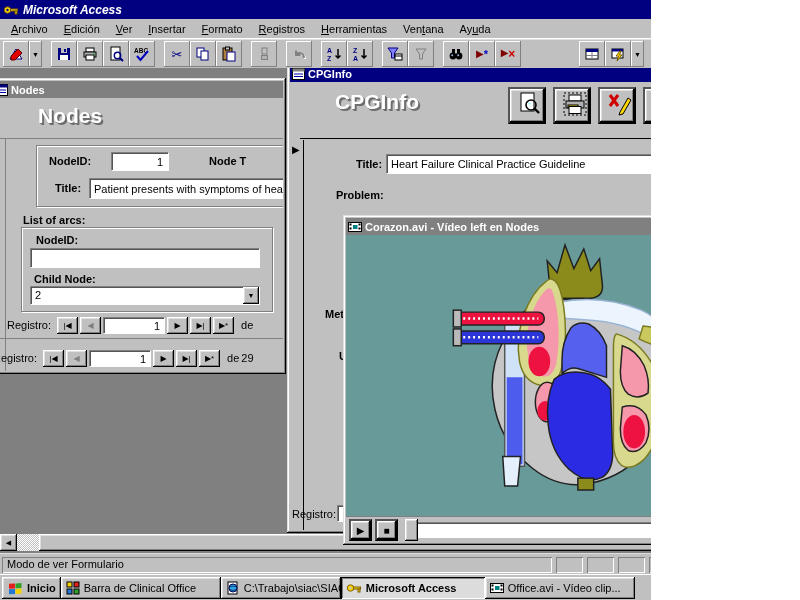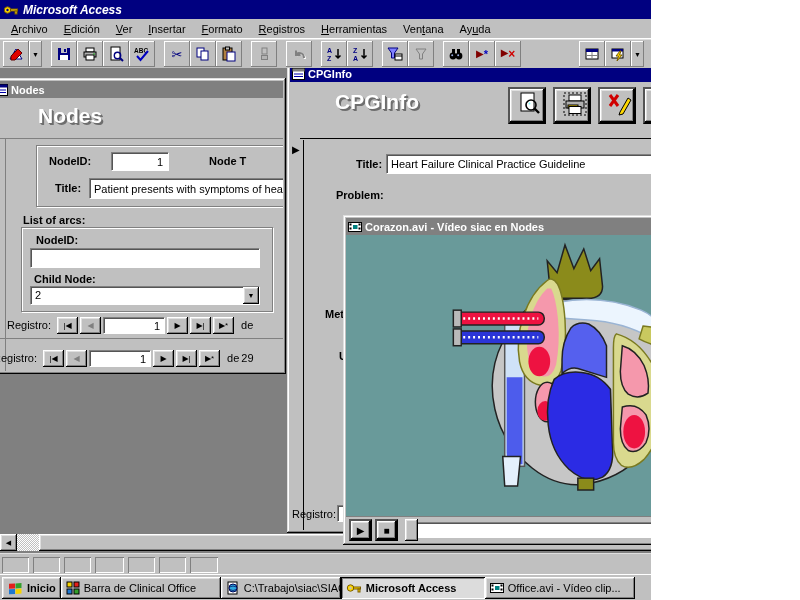--- a/index.html
+++ b/index.html
@@ -397,21 +397,21 @@
         <span class="ico">
             <svg width="14" height="12" viewBox="0 0 14 12">
               <rect x="0.5" y="1.5" width="13" height="9" fill="#fff" stroke="#000"></rect>
               <rect x="1.5" y="2.5" width="2" height="2" fill="#000"></rect>
               <rect x="1.5" y="6.5" width="2" height="2" fill="#000"></rect>
               <rect x="10.5" y="2.5" width="2" height="2" fill="#000"></rect>
               <rect x="10.5" y="6.5" width="2" height="2" fill="#000"></rect>
               <rect x="5" y="4" width="4.5" height="4" fill="#008080"></rect>
             </svg>
           </span>
-        <span class="cap">Corazon.avi - Vídeo siac en Nodes</span>
+        <span class="cap">Corazon.avi - Vídeo left en Nodes</span>
         <button class="wbtn r1">
             <span class="mmin"></span>
           </button>
         <button class="wbtn r1">
             <span class="mmax"></span>
           </button>
         <button class="wbtn r1">×</button>
       </div>
 
       <div class="abs" style="left:3px;top:20px;width:398px;height:281px;background:#699a9a;overflow:hidden">
@@ -460,20 +460,21 @@
       <div class="abs" style="left:3px;top:301px;width:398px;height:26px;background:#c0c0c0;border-top:1px solid #808080">
         <button class="abs r1" style="left:3px;top:2px;width:23px;height:22px;font-size:10px;padding:0">▶</button>
         <button class="abs r1" style="left:29px;top:2px;width:23px;height:22px;font-size:10px;padding:0">■</button>
         <div class="abs fld" style="left:62px;top:5px;width:332px;height:16px"></div>
         <div class="abs r1" style="left:59px;top:2px;width:13px;height:22px"></div>
       </div>
     </div>
   </div>
 
   <div class="abs statusbar">
+    <div class="spanel sunk" style="width:550px">Modo de ver Formulario</div>
     <div class="spanel sunk" style="width:27px"></div>
     <div class="spanel sunk" style="width:27px"></div>
     <div class="spanel sunk" style="width:27px"></div>
     <div class="spanel sunk" style="width:29px"></div>
     <div class="spanel sunk" style="width:27px"></div>
     <div class="spanel sunk" style="width:27px"></div>
     <div class="spanel sunk" style="width:28px"></div>
   </div>
 
   <div class="abs taskbar">

